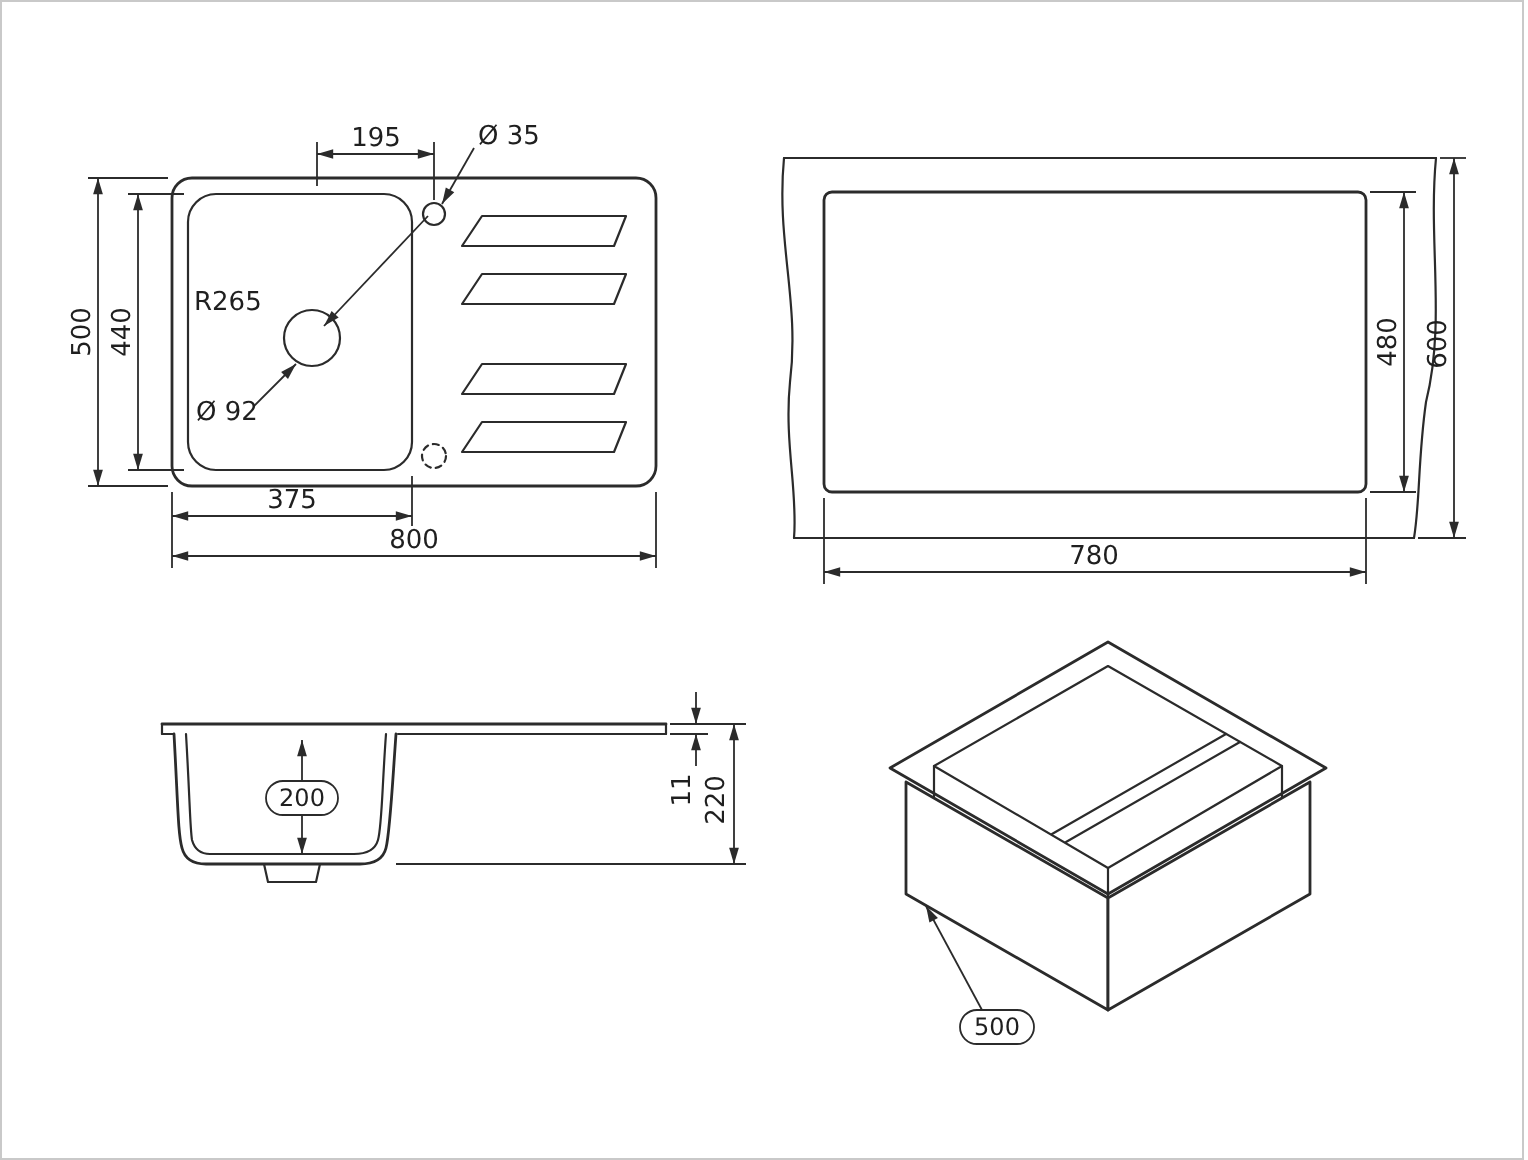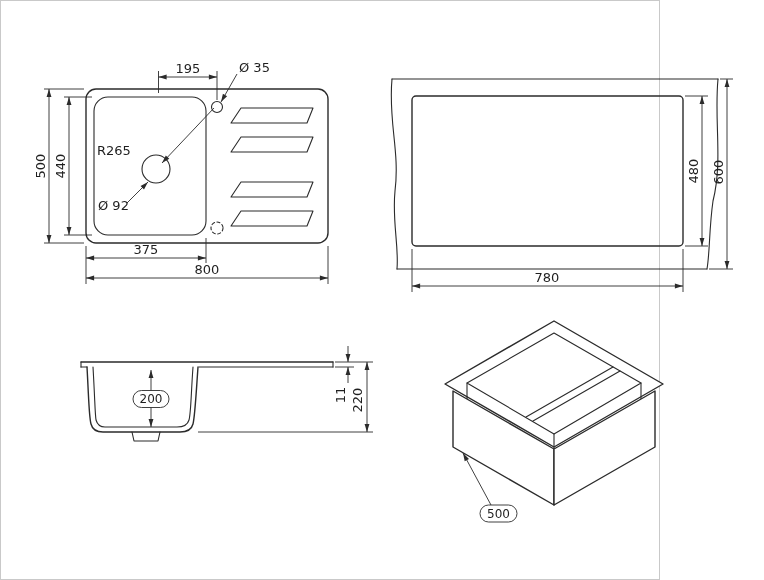--- a/index.html
+++ b/index.html
@@ -1,17 +1,17 @@
 <!DOCTYPE html>
 <html><head>
 <meta charset="utf-8">
 <style>
   html,body { margin:0; padding:0; background:#ffffff; }
   .canvas {
-    position:relative; width:660px; height:580px; box-sizing:border-box;
+    position:relative; width:762px; height:580px; box-sizing:border-box;
     background:#ffffff; border:1px solid #c9c9c9;
     font-family:"DejaVu Sans", sans-serif;
   }
   svg { display:block; }
   .ol  { stroke:#2b2b2b; stroke-width:1.4; fill:none; stroke-linejoin:round; stroke-linecap:round; }
   .ol2 { stroke:#2b2b2b; stroke-width:1.1; fill:none; stroke-linejoin:round; stroke-linecap:round; }
   .dm  { stroke:#2b2b2b; stroke-width:0.9; fill:none; }
   .wf  { fill:#ffffff; }
   .dash{ stroke-dasharray:3 2.5; }
   text.dt { font:13px "DejaVu Sans", sans-serif; fill:#1f1f1f; }

